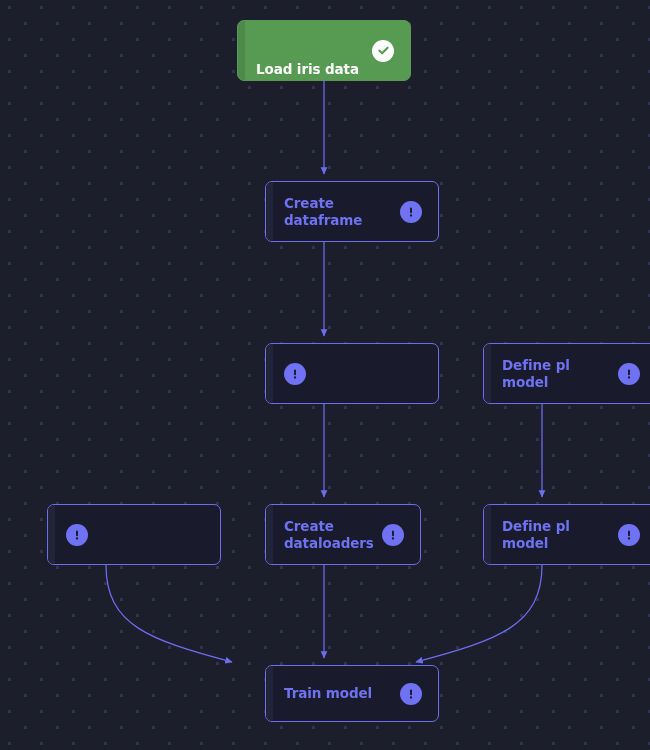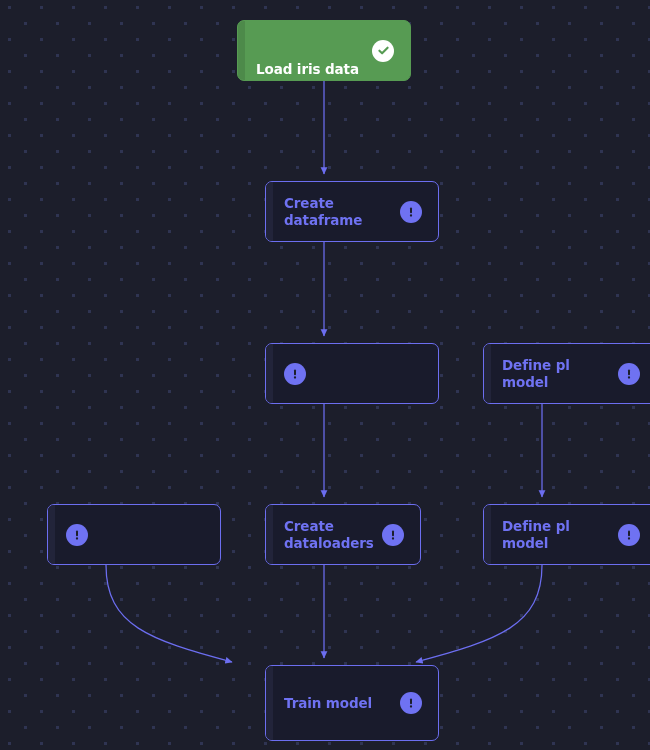--- a/index.html
+++ b/index.html
@@ -163,21 +163,21 @@
       <div class="node pending" style="left: 455px; top: 504px; width: 174px; height: 61px;">
         <div class="stripe"></div>
         <div class="node-label">Define pl model</div>
         <div class="badge warn">
           <svg width="14" height="14" viewBox="0 0 14 14">
             <rect x="6" y="2.6" width="2" height="5.6" rx="1" fill="#1c1e2b"></rect>
             <circle cx="7" cy="10.5" r="1.15" fill="#1c1e2b"></circle>
           </svg>
         </div>
       </div>
-      <div class="node pending" style="left: 237px; top: 665px; width: 174px; height: 76px;">
+      <div class="node pending" style="left: 237px; top: 665px; width: 174px; height: 57px;">
         <div class="stripe"></div>
         <div class="node-label">Train model</div>
         <div class="badge warn">
           <svg width="14" height="14" viewBox="0 0 14 14">
             <rect x="6" y="2.6" width="2" height="5.6" rx="1" fill="#1c1e2b"></rect>
             <circle cx="7" cy="10.5" r="1.15" fill="#1c1e2b"></circle>
           </svg>
         </div>
       </div>
     </div>

